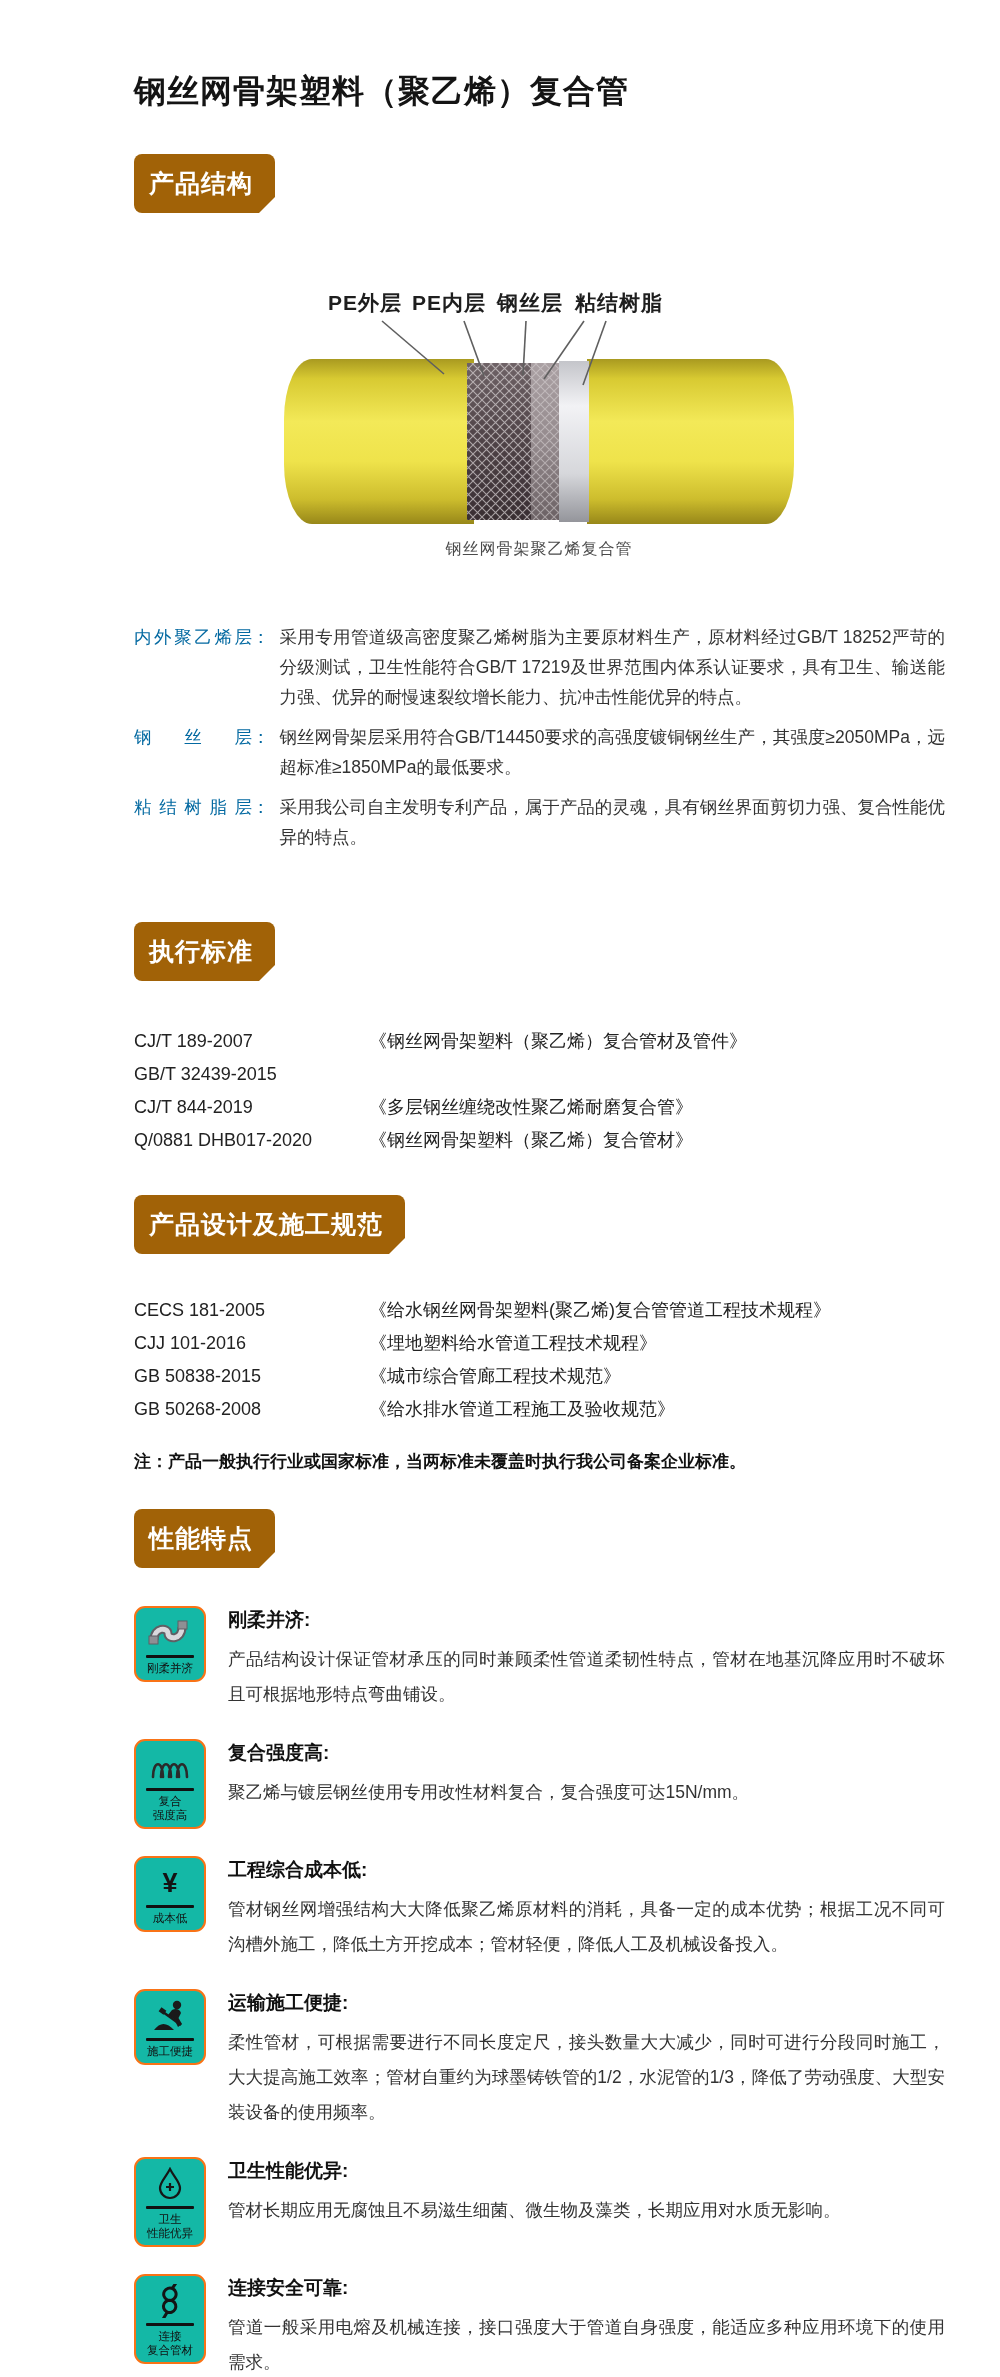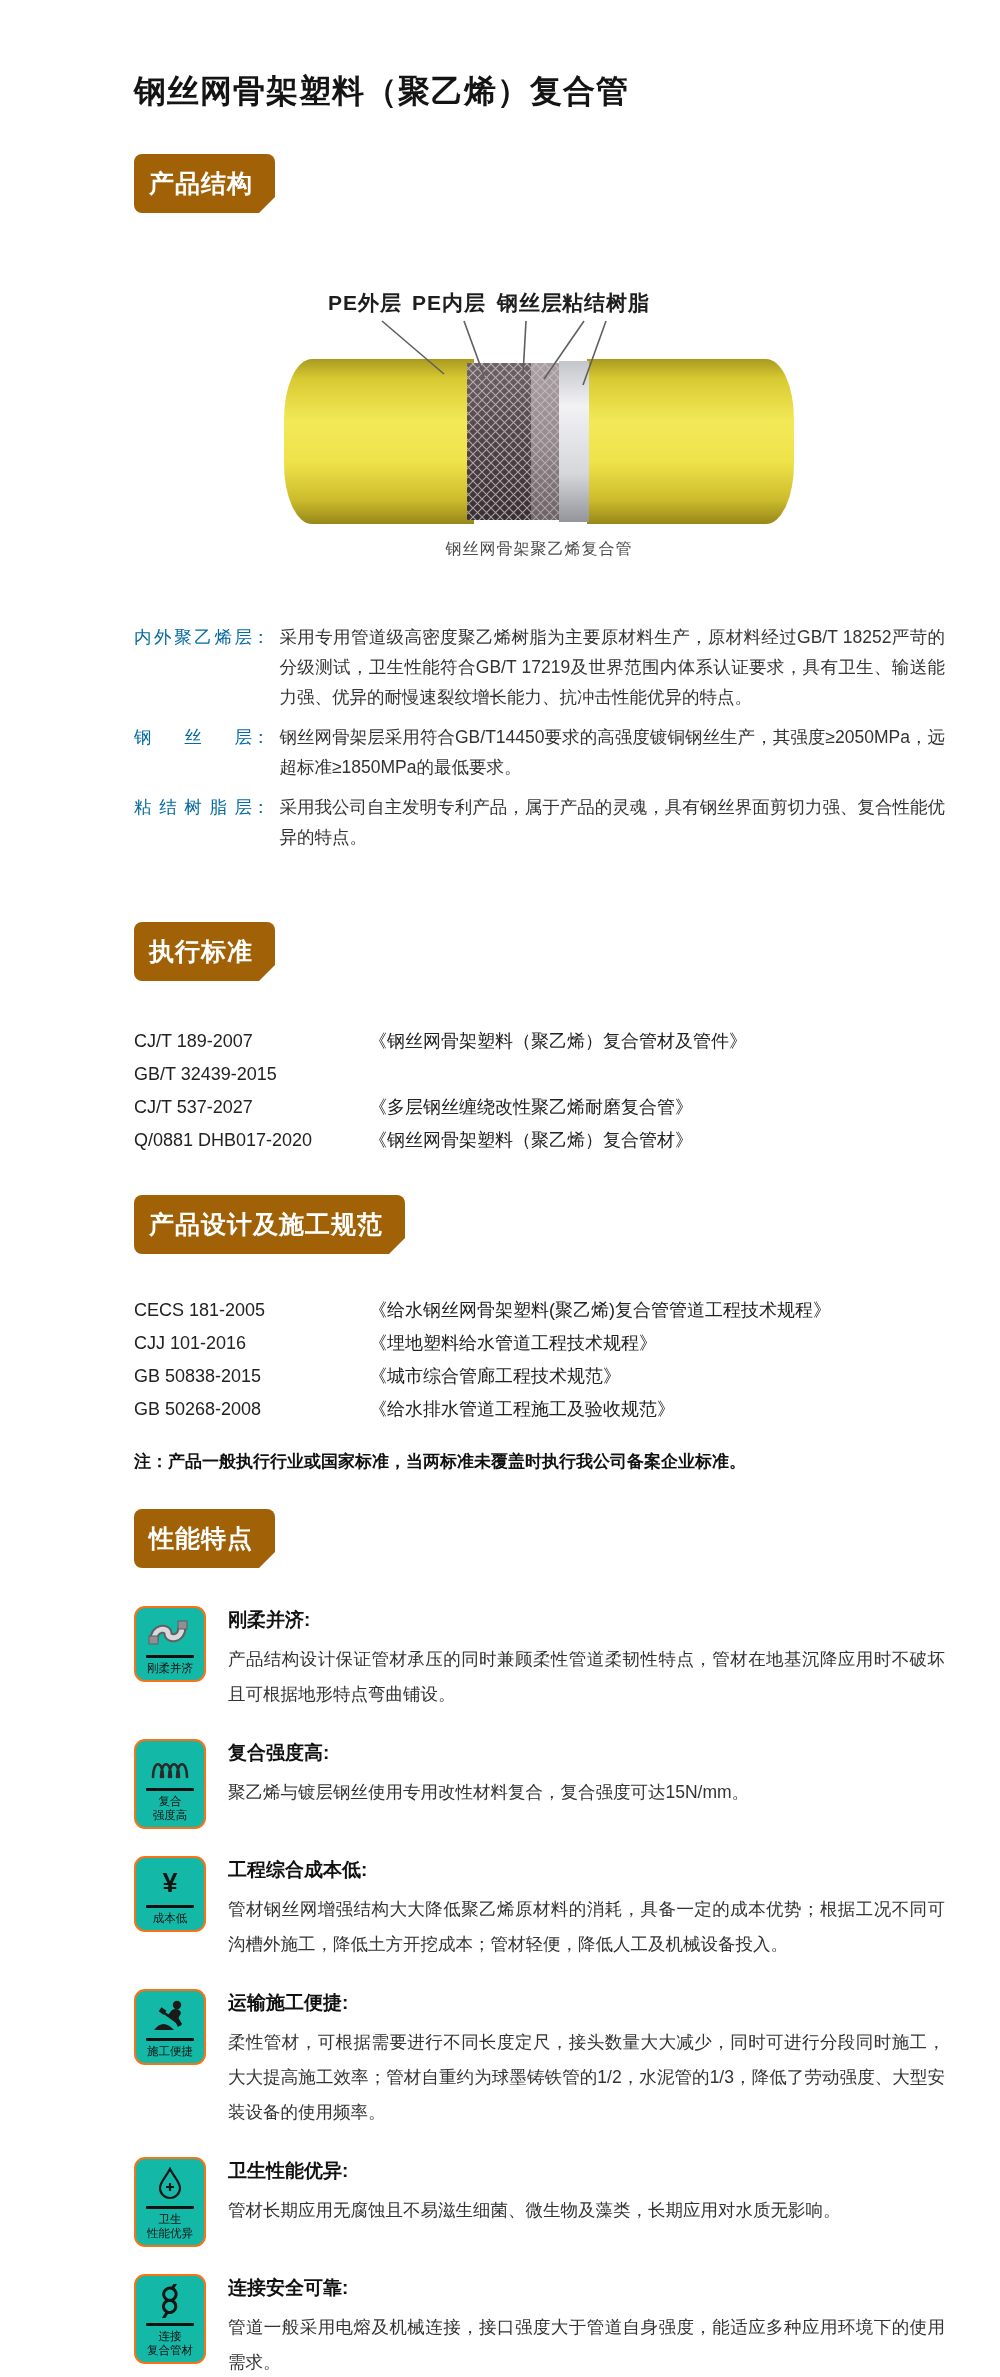--- a/index.html
+++ b/index.html
@@ -32,21 +32,21 @@
   .badge-specs     { margin-top:38px; }
   .badge-features  { margin-top:36px; }
 
   
   .illustration { position:relative; width:510px; height:271px; margin:76px 0 0 150px; }
   .pipe-label {
     position:absolute; top:0;
     font-size:21px; font-weight:600; color:#1e1e1e; letter-spacing:1px;
     white-space:nowrap;
   }
-  .pl-0 { left:44px; } .pl-1 { left:128px; } .pl-2 { left:213px; } .pl-3 { left:278px; }
+  .pl-0 { left:44px; } .pl-1 { left:128px; } .pl-2 { left:213px; } .pl-3 { left:291px; }
   .pipe-svg { position:absolute; left:0; top:30px; }
   .pipe-caption {
     position:absolute; left:0; bottom:0; width:100%;
     text-align:center; font-size:16px; color:#4a4a4a; letter-spacing:1px;
   }
 
   
   .layers { margin-top:62px; }
   .layer-row { display:flex; align-items:flex-start; margin-bottom:10px; }
   .layer-head { flex:0 0 auto; display:flex; font-weight:400; color:#0369a1; }
@@ -189,21 +189,21 @@
   </div>
   <div class="std-list">
     <div class="std-row">
       <span class="std-code">CJ/T 189-2007</span>
       <span class="std-title">《钢丝网骨架塑料（聚乙烯）复合管材及管件》</span>
     </div>
     <div class="std-row">
       <span class="std-code">GB/T 32439-2015</span>
     </div>
     <div class="std-row">
-      <span class="std-code">CJ/T 537-2027</span>
+      <span class="std-code">CJ/T 844-2019</span>
       <span class="std-title">《多层钢丝缠绕改性聚乙烯耐磨复合管》</span>
     </div>
     <div class="std-row">
       <span class="std-code">Q/0881 DHB017-2020</span>
       <span class="std-title">《钢丝网骨架塑料（聚乙烯）复合管材》</span>
     </div>
   </div>
 
   <div>
     <span class="badge badge-specs">产品设计及施工规范</span>

